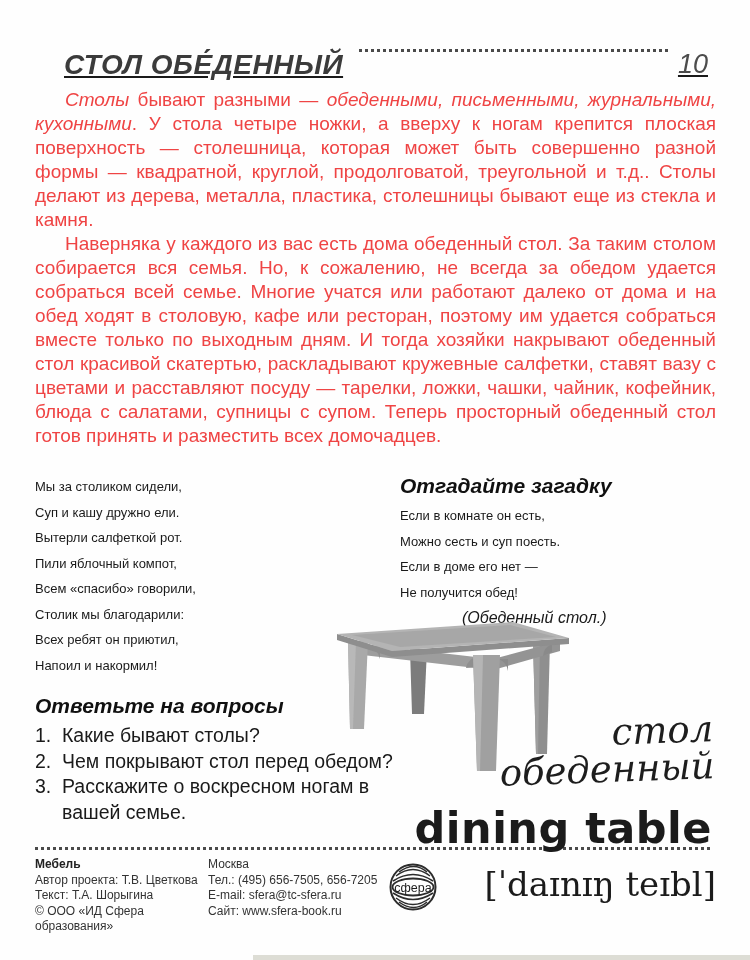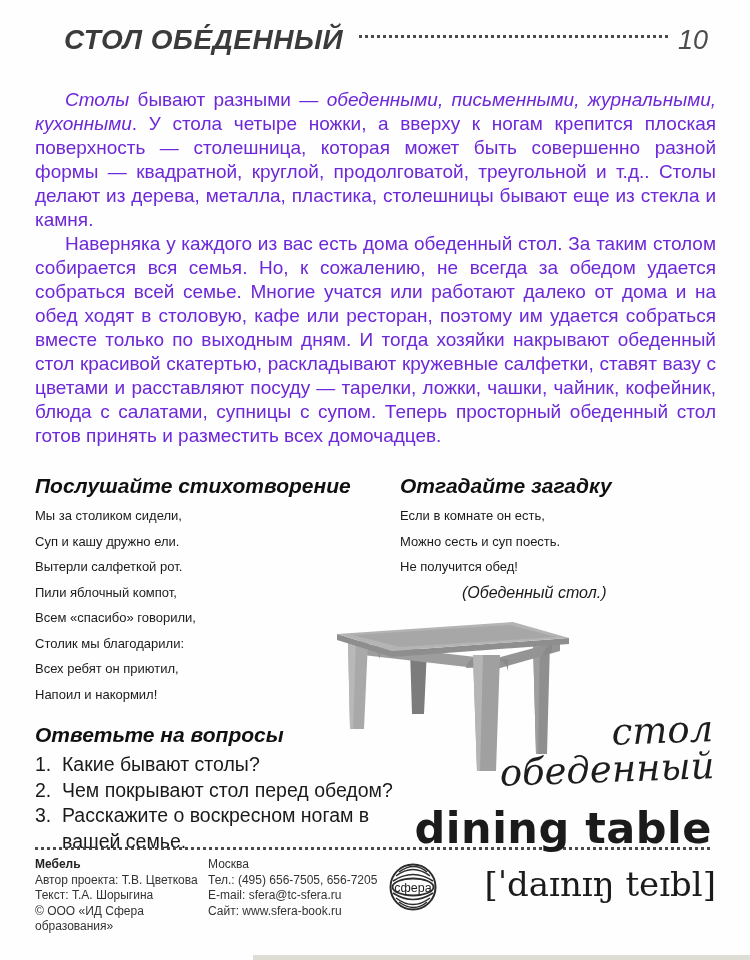--- a/index.html
+++ b/index.html
@@ -8,40 +8,40 @@
     width:750px;height:960px;
     margin:0 auto;
     background:#fefefe;
     overflow:hidden;
     font-family:"Liberation Sans",sans-serif;
     color:#1a1a1a;
   }
 
   
   .title-row{
-    position:absolute;left:64px;right:42px;top:24px;
-    display:flex;align-items:center;
+    position:absolute;left:64px;right:42px;top:49px;
+    display:flex;align-items:flex-start;text-decoration:underline;
   }
   .page-title{
     font-size:28px;font-weight:bold;font-style:italic;
     color:#3b3b3b;letter-spacing:.5px;white-space:nowrap;
   }
   .title-leader{
     flex:1;border-bottom:3px dotted #4a4a4a;
     margin:0 10px 8px 16px;height:0;
   }
   .page-number{
     font-size:27px;font-style:italic;color:#4c4c4c;
   }
 
   
   .body-text{
     position:absolute;left:35px;top:88px;width:681px;
     font-size:19px;line-height:24px;text-align:justify;
-    color:#6d28d9;
+    color:#ef4444;
   }
   .body-text p{margin:0;text-indent:30px;}
   .it{font-style:italic;}
 
   
   .watermark{
     position:absolute;left:25px;right:25px;top:436px;
     text-align:center;
     font-family:"DejaVu Sans",sans-serif;
     font-size:55px;font-weight:bold;letter-spacing:1px;
@@ -126,21 +126,20 @@
     <span class="page-number">10</span>
   </div>
 
   <div class="body-text">
     <p><span class="it">Столы</span><span> бывают разными — </span><span class="it">обеденными, письменными, журнальными, кухонными</span><span>. У стола четыре ножки, а вверху к ногам крепится плоская поверхность — столешница, которая может быть совершенно разной формы — квадратной, круглой, продолговатой, треугольной и т.д.. Столы делают из дерева, металла, пластика, столешницы бывают еще из стекла и камня.</span></p>
     <p>Наверняка у каждого из вас есть дома обеденный стол. За таким столом собирается вся семья. Но, к сожалению, не всегда за обедом удается собраться всей семье. Многие учатся или работают далеко от дома и на обед ходят в столовую, кафе или ресторан, поэтому им удается собраться вместе только по выходным дням. И тогда хозяйки накрывают обеденный стол красивой скатертью, раскладывают кружевные салфетки, ставят вазу с цветами и расставляют посуду — тарелки, ложки, чашки, чайник, кофейник, блюда с салатами, супницы с супом. Теперь просторный обеденный стол готов принять и разместить всех домочадцев.</p>
   </div>
 
 
   <div class="col-left">
-    <div class="sec-heading">Послушайте стихотворение</div>
     <div class="verse-line">Мы за столиком сидели,</div>
     <div class="verse-line">Суп и кашу дружно ели.</div>
     <div class="verse-line">Вытерли салфеткой рот.</div>
     <div class="verse-line">Пили яблочный компот,</div>
     <div class="verse-line">Всем «спасибо» говорили,</div>
     <div class="verse-line">Столик мы благодарили:</div>
     <div class="verse-line">Всех ребят он приютил,</div>
     <div class="verse-line">Напоил и накормил!</div>
 
     <div class="sec-heading questions-heading">Ответьте на вопросы</div>
@@ -155,20 +154,21 @@
     <div class="q-item">
       <span class="q-num">3.</span>
       <span class="q-text">Расскажите о воскресном ногам в вашей семье.</span>
     </div>
   </div>
 
   <div class="col-right">
     <div class="sec-heading">Отгадайте загадку</div>
     <div class="verse-line">Если в комнате он есть,</div>
     <div class="verse-line">Можно сесть и суп поесть.</div>
+    <div class="verse-line">Если в доме его нет —</div>
     <div class="verse-line">Не получится обед!</div>
     <div class="riddle-answer">(Обеденный стол.)</div>
   </div>
 
   <svg class="table-illustration" viewBox="0 0 390 185" xmlns="http://www.w3.org/2000/svg">
 
     <polygon points="80,36 97,36 94,101 82,101" fill="#7c7c7c"></polygon>
     <polygon points="203,29 220,29 217,141 206,141" fill="#8f8f8f"></polygon>
     <polygon points="203,29 210,29 208,141 206,141" fill="#9e9e9e"></polygon>
 

